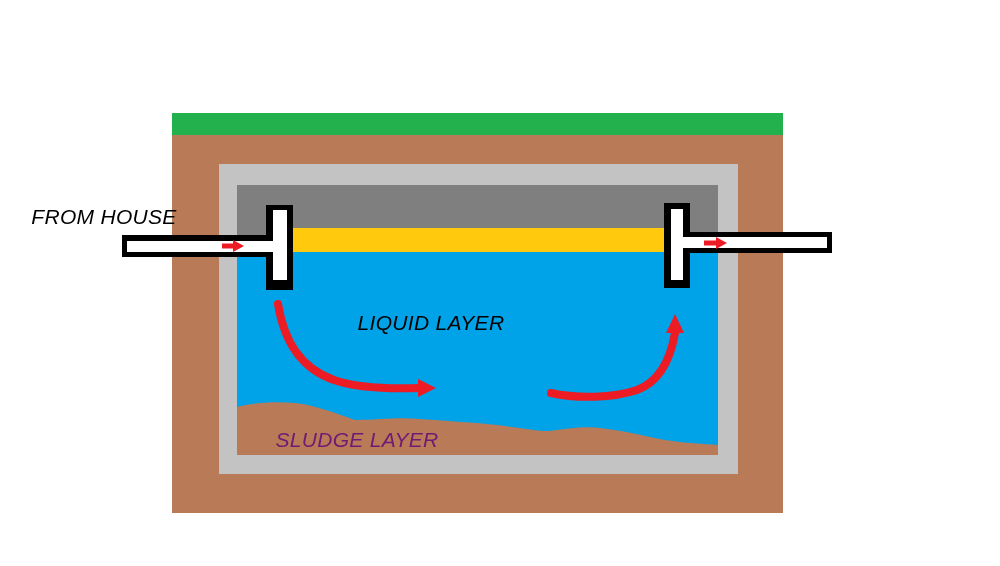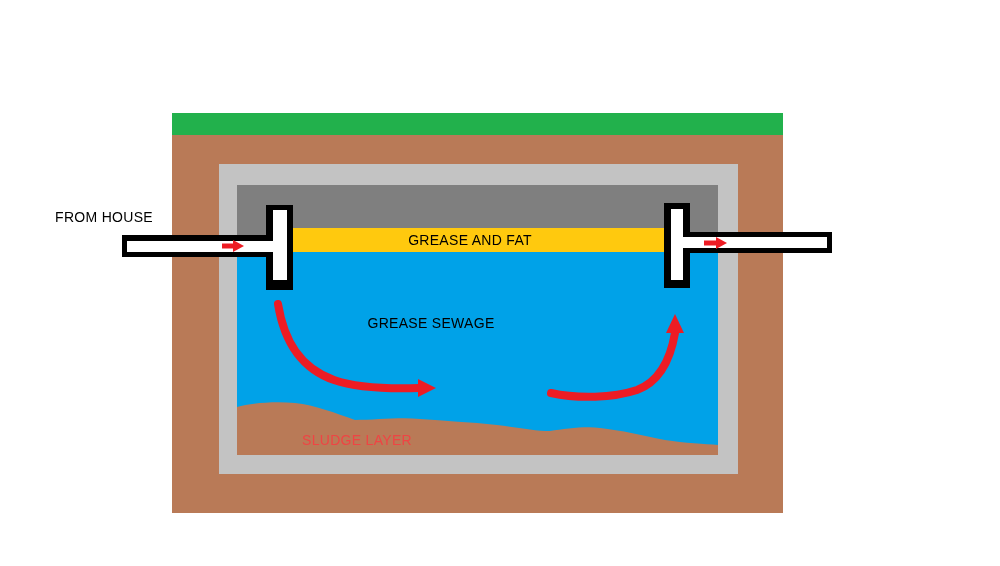--- a/index.html
+++ b/index.html
@@ -8,26 +8,27 @@
     width:1000px;height:566px;
     background:#ffffff;
     overflow:hidden;
     font-family:"Liberation Sans","DejaVu Sans",sans-serif;
   }
   .abs{position:absolute;}
   svg.overlay{position:absolute;left:0;top:0;width:1000px;height:566px;pointer-events:none;}
   .label{
     position:absolute;
     transform:translate(-50%,-50%);
-    font-size:14px;
+    font-size:21px;
     white-space:nowrap;
     letter-spacing:0.3px;
+    font-style:italic;
   }
   .label.dark{color:#000000;}
-  .label.light{color:#ef4444;}
+  .label.light{color:#701a75;}
 </style>
 </head>
 <body>
 
 <div id="canvas">
 
   <div class="abs" style="left: 172px; top: 135px; width: 611px; height: 378px; background-color: rgb(185, 122, 87);"></div>
   <div class="abs" style="left: 172px; top: 113px; width: 611px; height: 22px; background-color: rgb(34, 177, 76);"></div>
 
   <div class="abs" style="left: 219px; top: 164px; width: 519px; height: 310px; background-color: rgb(195, 195, 195);"></div>
@@ -66,17 +67,16 @@
       <polygon points="418,379 418,397 436,388" fill="#ED1C24"></polygon>
     </g>
 
     <g>
       <path d="M551 393 C 578 399 613 398 637 390 C 661 381 671 356 675 333" fill="none" stroke-width="8" stroke-linecap="round" stroke="#ED1C24"></path>
       <polygon points="666,333 684,333 675,314" fill="#ED1C24"></polygon>
     </g>
   </svg>
 
   <div class="label dark" style="left:104px;top:217px;">FROM HOUSE</div>
-  <div class="label dark" style="left:470px;top:240px;">GREASE AND FAT</div>
-  <div class="label dark" style="left:431px;top:323px;">GREASE SEWAGE</div>
+  <div class="label dark" style="left:431px;top:323px;">LIQUID LAYER</div>
   <div class="label light" style="left:357px;top:440px;">SLUDGE LAYER</div>
 
 </div>
 
 </body></html>

